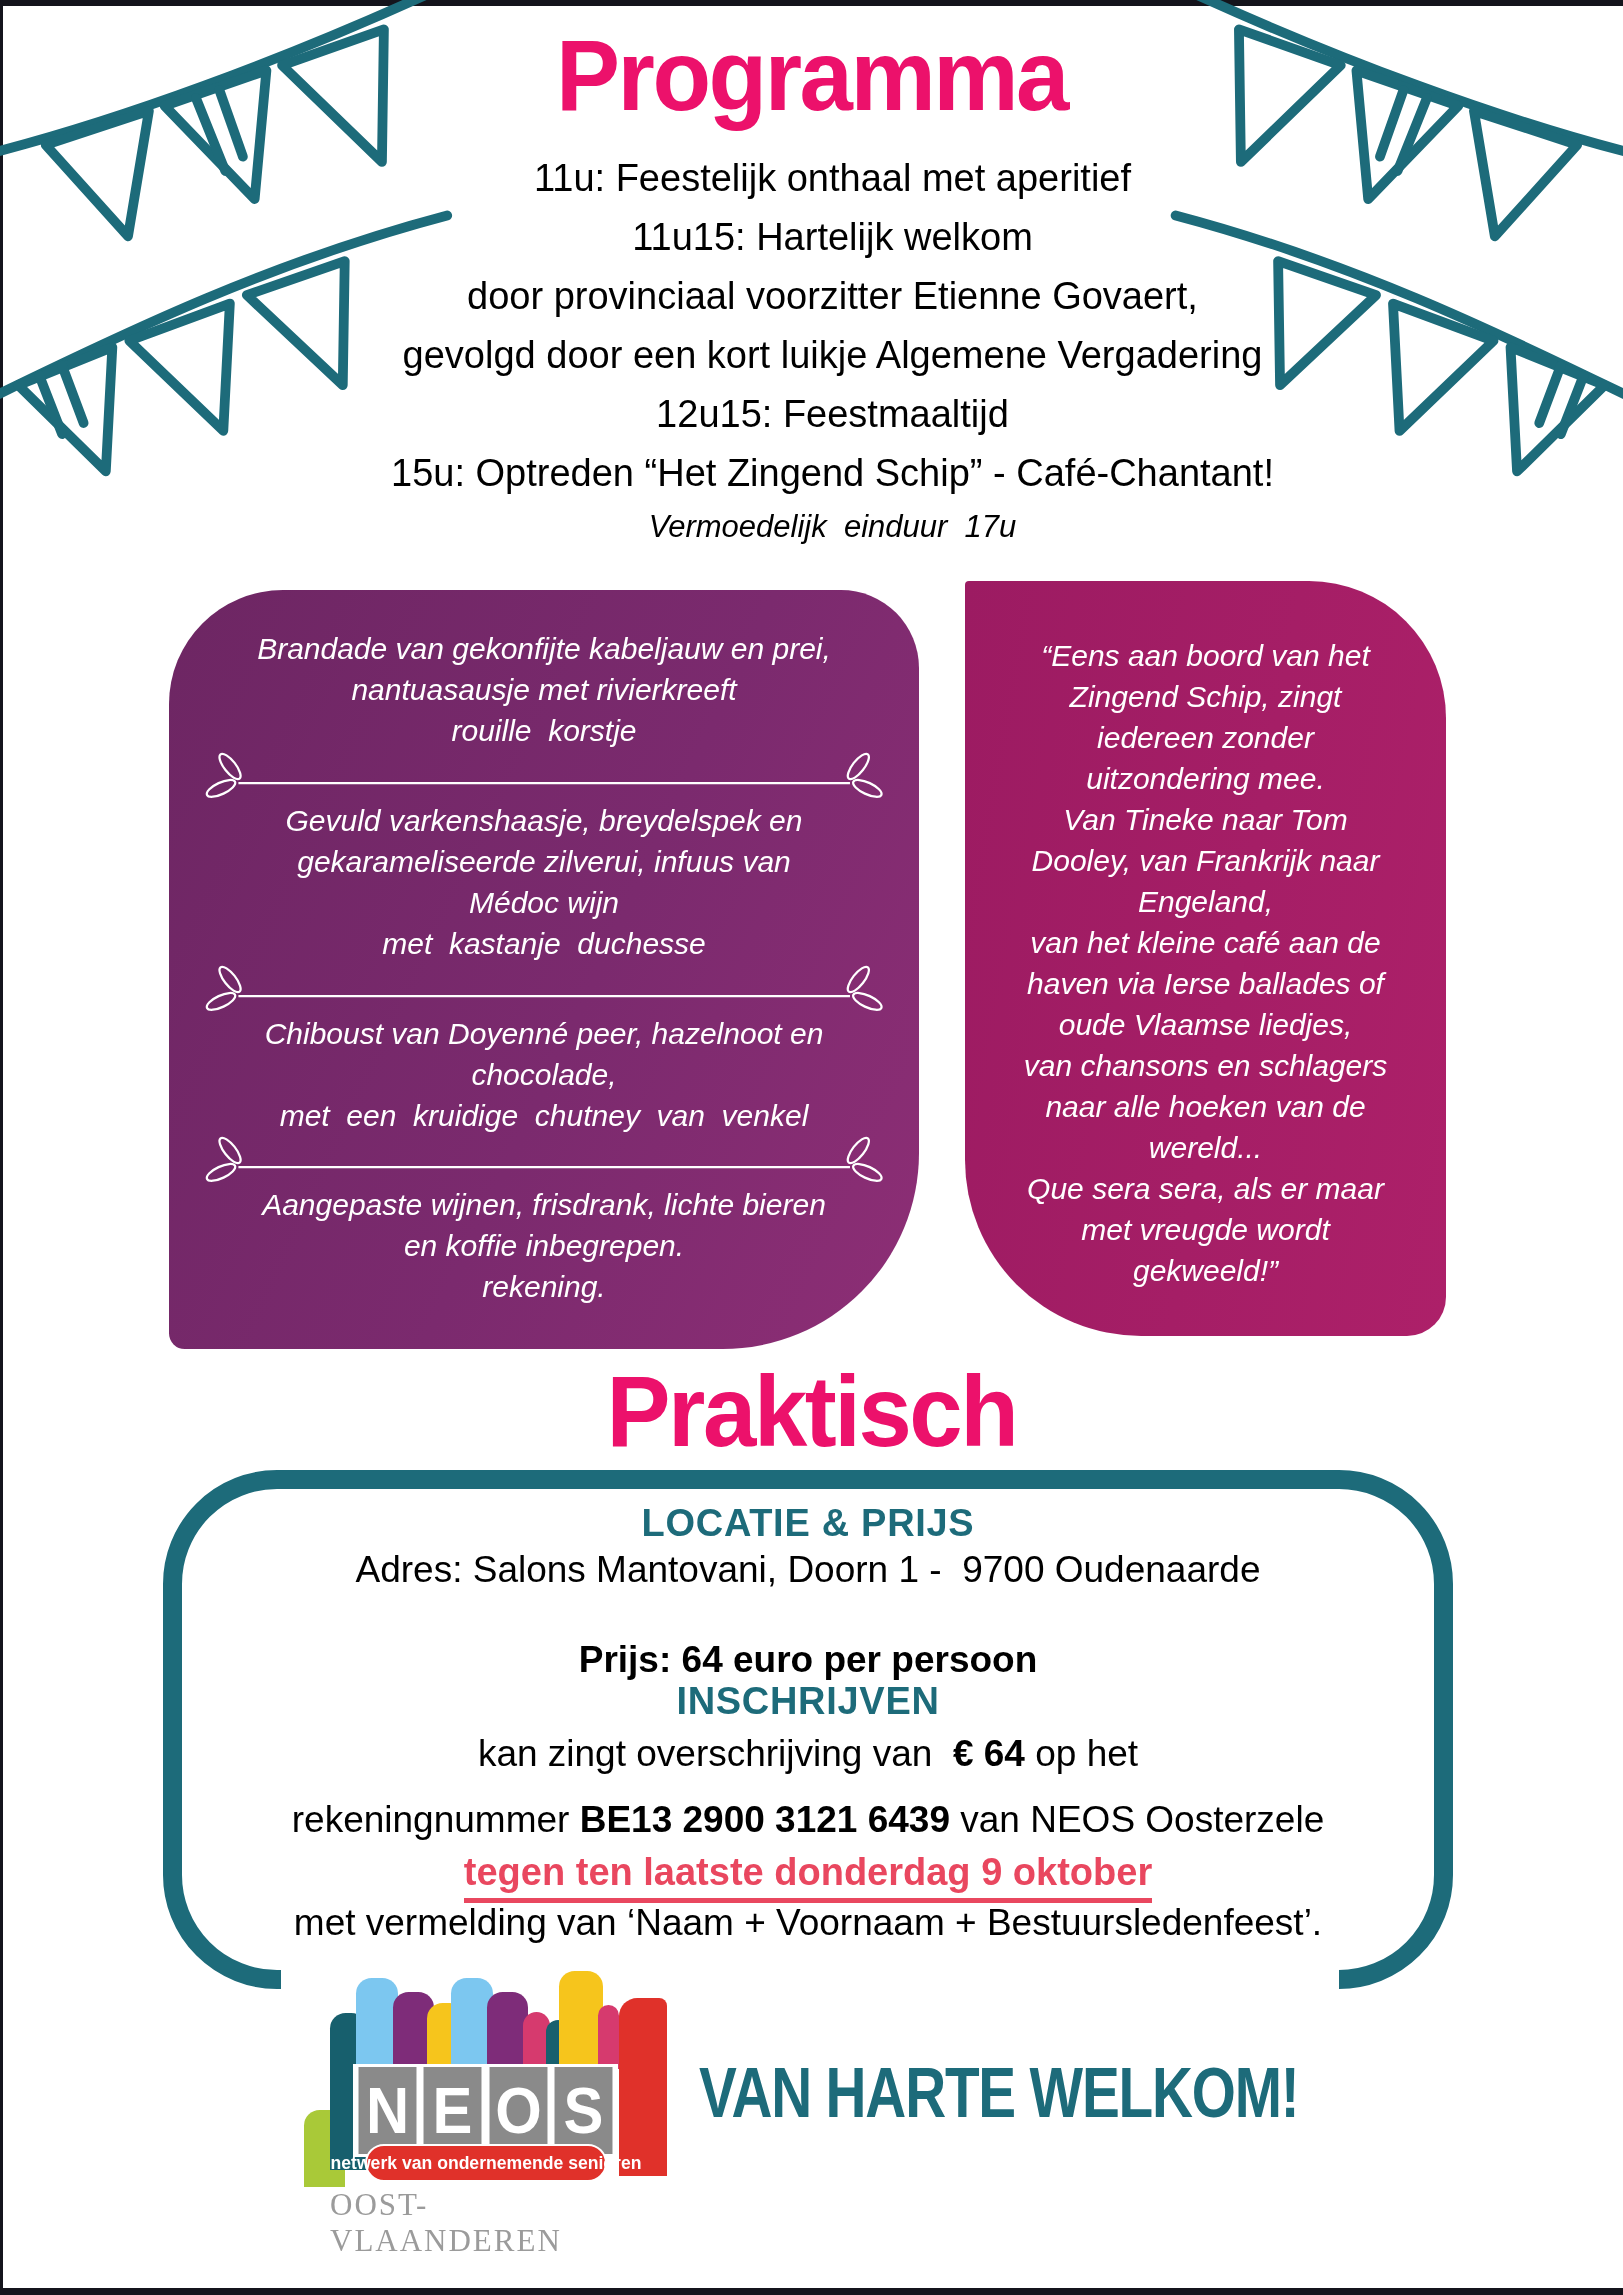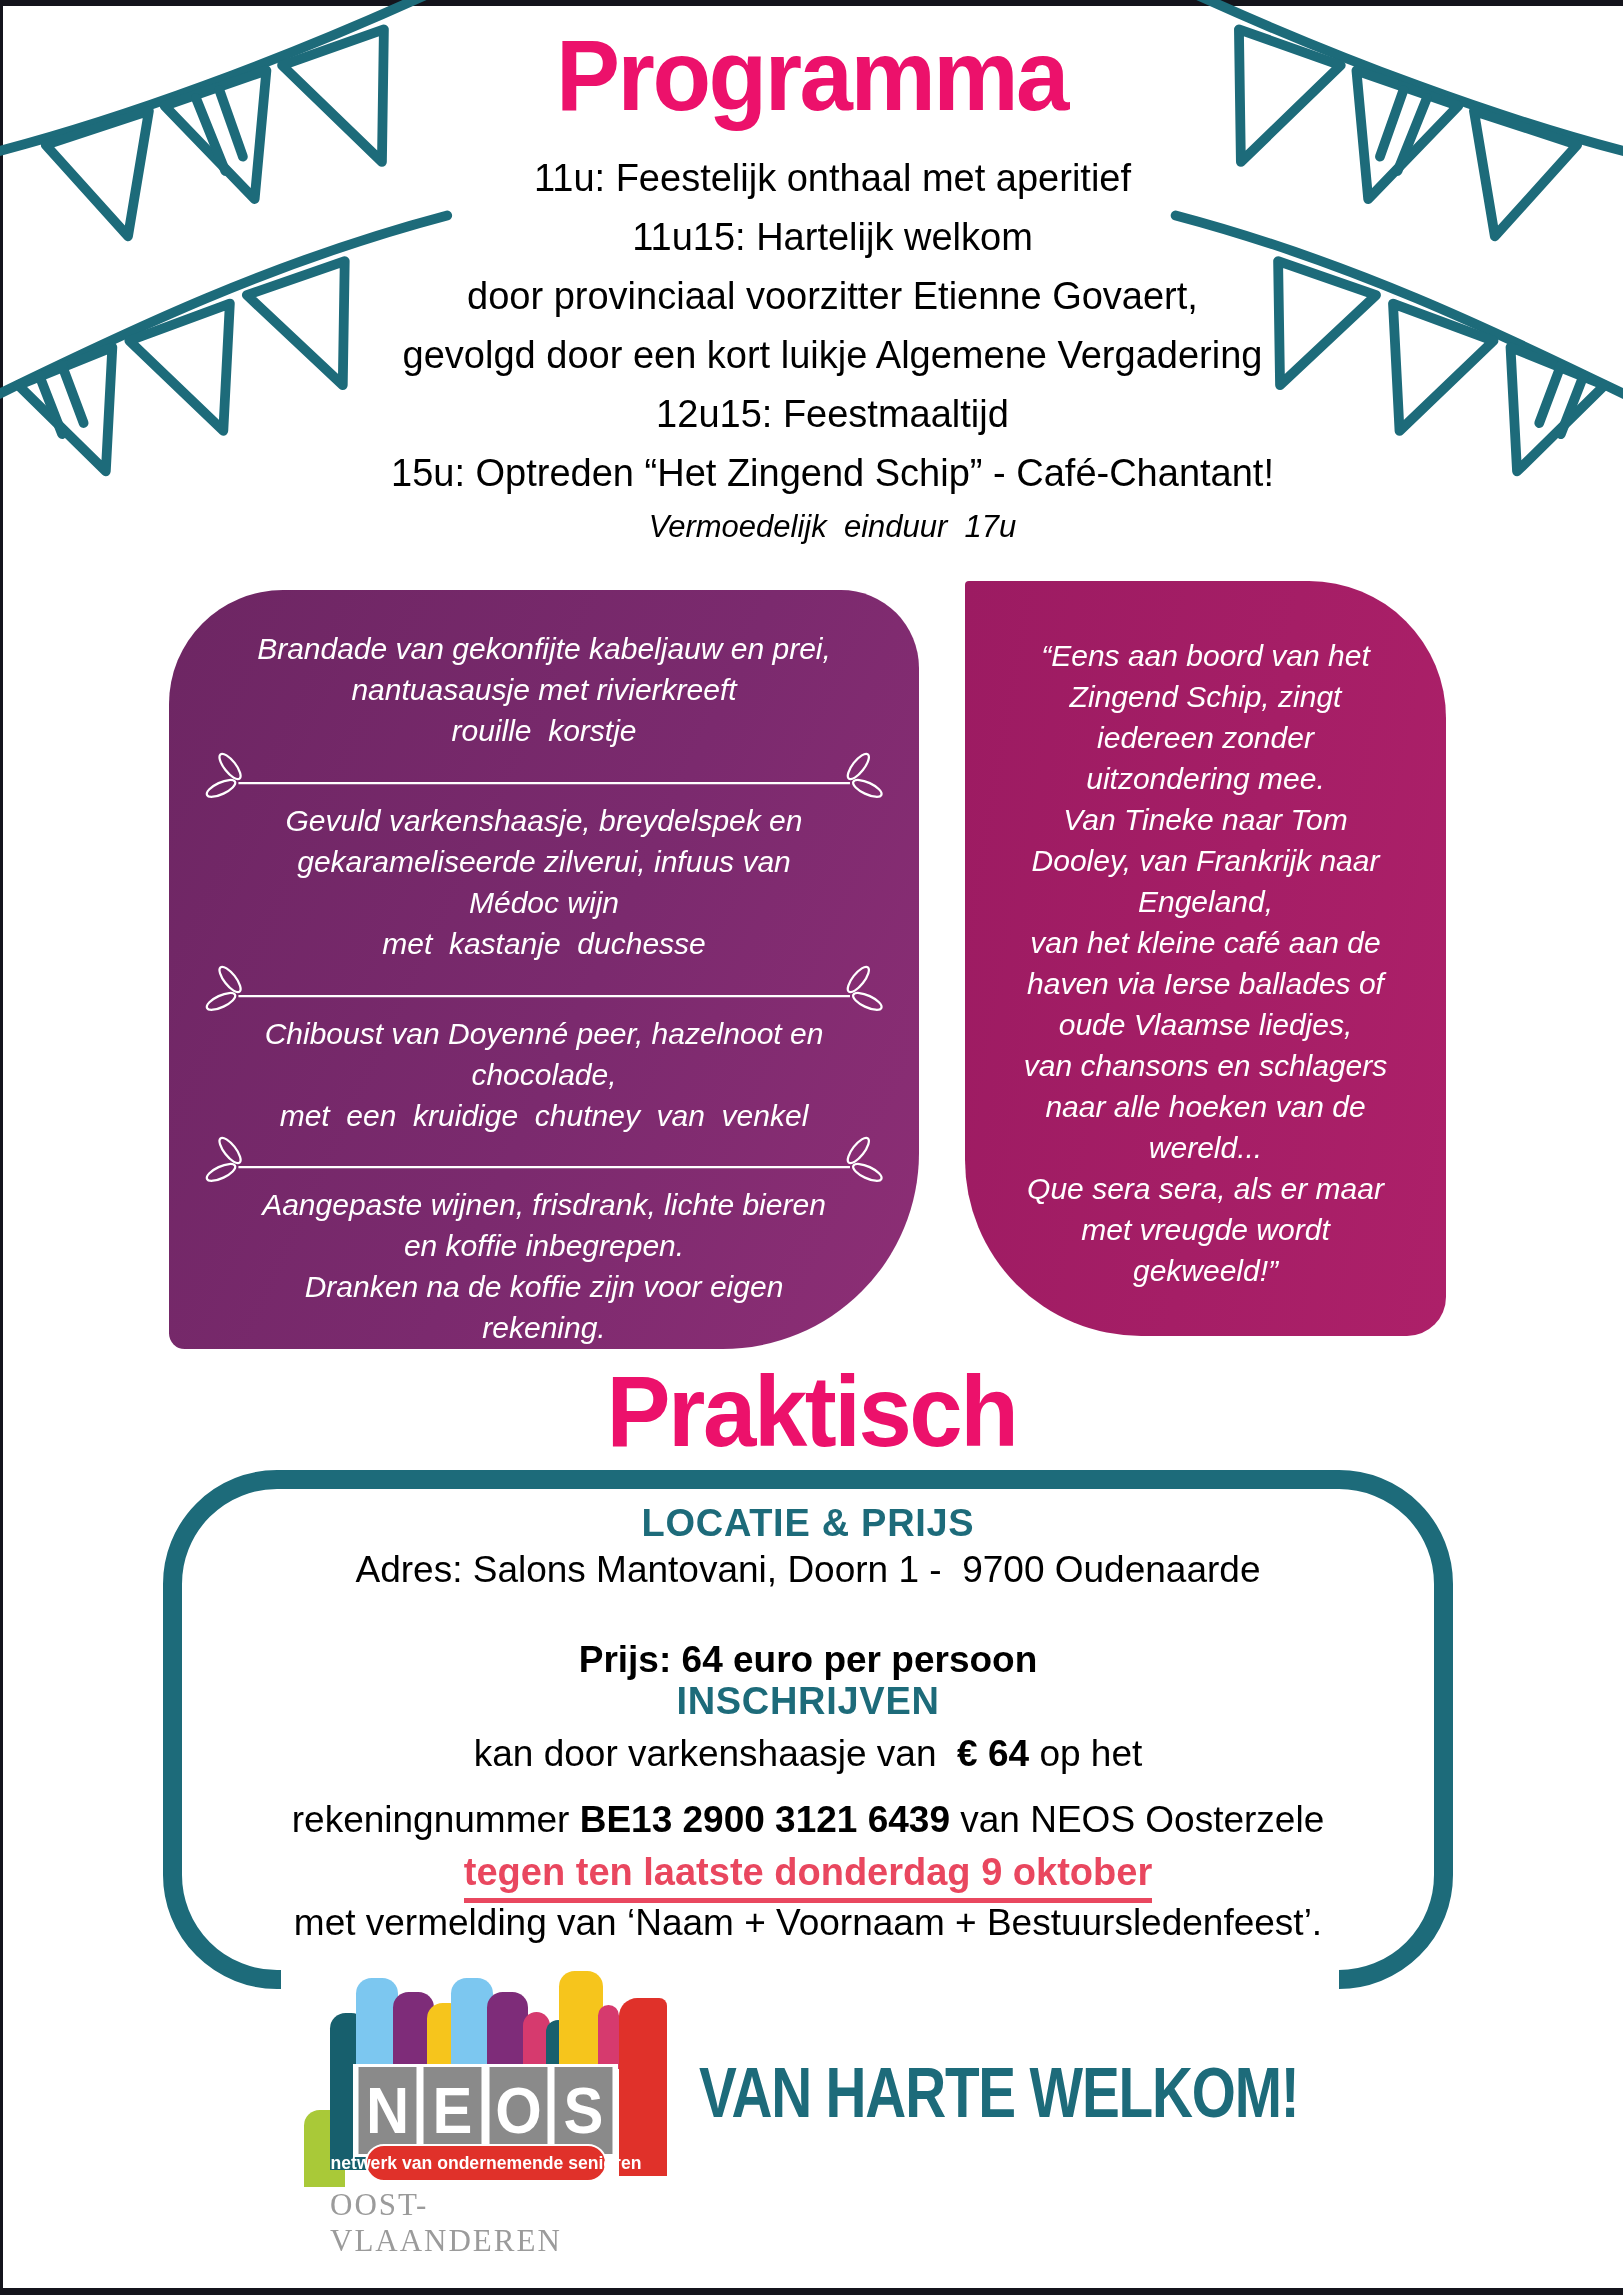--- a/index.html
+++ b/index.html
@@ -176,21 +176,20 @@
         <line x1="55" y1="40" x2="1005" y2="40"></line>
         <ellipse cx="42" cy="14" rx="9" ry="24" transform="rotate(-38 42 14)"></ellipse>
         <ellipse cx="28" cy="48" rx="9" ry="24" transform="rotate(-115 28 48)"></ellipse>
         <ellipse cx="1018" cy="14" rx="9" ry="24" transform="rotate(38 1018 14)"></ellipse>
         <ellipse cx="1032" cy="48" rx="9" ry="24" transform="rotate(115 1032 48)"></ellipse>
       </g>
     </svg>
     <div class="menu-par">
       <div class="m-line">Aangepaste wijnen, frisdrank, lichte bieren</div>
       <div class="m-line">en koffie inbegrepen.</div>
-      <div class="m-line">Dranken na de koffie zijn voor eigen</div>
       <div class="m-line">rekening.</div>
     </div>
   </div>
 
   <div class="quote-box">
     <div class="q-line">“Eens aan boord van het</div>
     <div class="q-line">Zingend Schip, zingt</div>
     <div class="q-line">iedereen zonder</div>
     <div class="q-line">uitzondering mee.</div>
     <div class="q-line">Van Tineke naar Tom</div>
@@ -209,21 +208,21 @@
 
   <div class="big-title title-mid">Praktisch</div>
 
   <div class="teal-box"></div>
   <div class="teal-box-cover"></div>
 
   <div class="p-line p-heading loc-heading">LOCATIE &amp; PRIJS</div>
   <div class="p-line adres-line">Adres: Salons Mantovani, Doorn 1 -  9700 Oudenaarde</div>
   <div class="p-line prijs-line">Prijs: 64 euro per persoon</div>
   <div class="p-line p-heading insch-heading">INSCHRIJVEN</div>
-  <div class="p-line kan-line"><span>kan door varkenshaasje van  </span><span class="p-bold">€ 64</span><span> op het</span></div>
+  <div class="p-line kan-line"><span>kan zingt overschrijving van  </span><span class="p-bold">€ 64</span><span> op het</span></div>
   <div class="p-line reken-line"><span>rekeningnummer </span><span class="p-bold">BE13 2900 3121 6439</span><span> van NEOS Oosterzele</span></div>
   <div class="p-line deadline-line"><span class="deadline-text">tegen ten laatste donderdag 9 oktober</span></div>
   <div class="p-line vermeld-line">met vermelding van ‘Naam + Voornaam + Bestuursledenfeest’.</div>
 
   <div class="logo">
     <div class="bar" style="left:304px;top:2110px;width:41px;height:77px;background:#a9c938;"></div>
     <div class="bar" style="left:330px;top:2013px;width:37px;height:157px;background:#175f6d;"></div>
     <div class="bar" style="left:356px;top:1978px;width:42px;height:91px;background:#7cc7f0;"></div>
     <div class="bar" style="left:393px;top:1992px;width:41px;height:77px;background:#7e2c79;"></div>
     <div class="bar" style="left:427px;top:2003px;width:38px;height:67px;background:#f6c51c;"></div>

